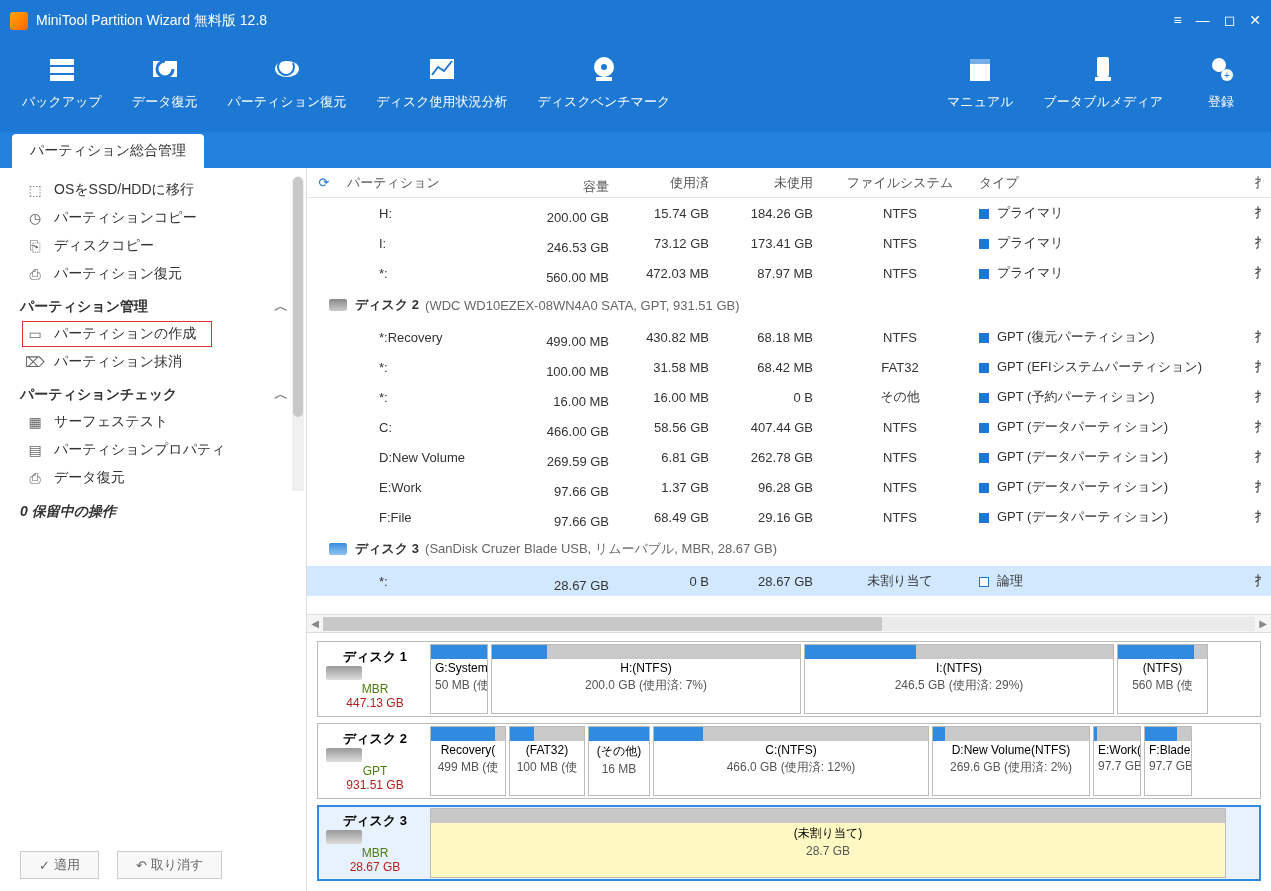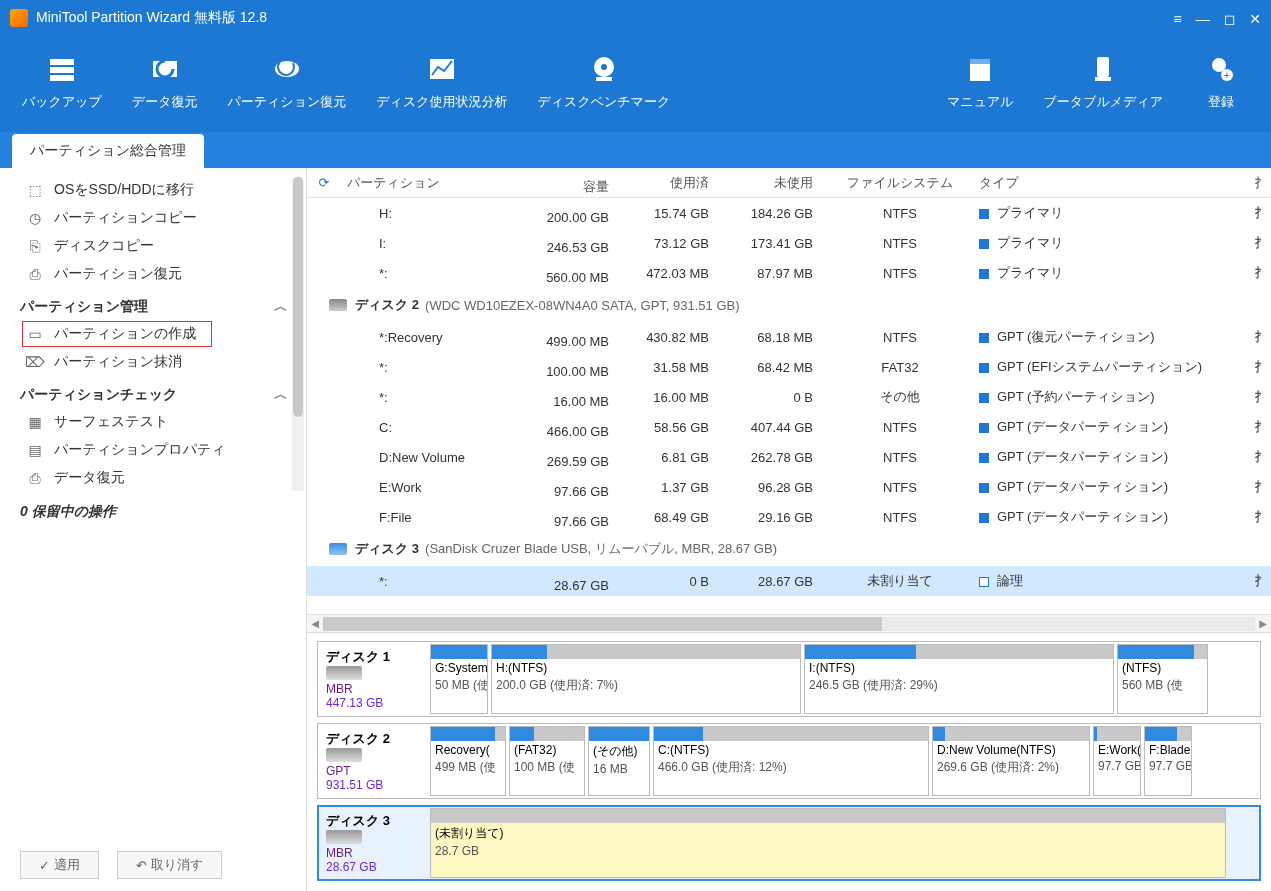--- a/index.html
+++ b/index.html
@@ -1,18 +1,18 @@
 <!DOCTYPE html>
 <html><head>
 <meta charset="utf-8">
 <style>
 * { margin: 0; padding: 0; box-sizing: border-box; font-family: "Segoe UI", Meiryo, sans-serif; }
 body { width: 1271px; height: 891px; background: #fff; overflow: hidden; font-size: 13px; }
 
-.titlebar { height: 32px; background: #1d78d3; color: #fff; display: flex; align-items: flex-end; padding: 5px 10px; }
+.titlebar { height: 32px; background: #1d78d3; color: #fff; display: flex; align-items: flex-start; padding: 12px 10px; }
 .titlebar .logo { width: 18px; height: 18px; background: linear-gradient(135deg,#ffa500,#ff6600); border-radius: 3px; margin-right: 8px; position: relative; }
 .titlebar .title { font-size: 14px; flex: 1; }
 .titlebar .winbtns { display: flex; gap: 14px; font-size: 14px; }
 .titlebar .winbtns span { cursor: pointer; }
 
 .toolbar { height: 100px; background: #1d78d3; display: flex; align-items: center; padding: 0 10px; }
 .toolbar .left { display: flex; gap: 6px; }
 .toolbar .right { display: flex; gap: 6px; margin-left: auto; }
 .tool-item { display: flex; flex-direction: column; align-items: center; color: #fff; font-size: 13px; padding: 8px 12px; cursor: pointer; min-width: 80px; }
 .tool-item .ticon { width: 32px; height: 32px; margin-bottom: 8px; display: flex; align-items: center; justify-content: center; }
@@ -59,26 +59,26 @@
 .disk-row .ddesc { color: #666; }
 .type-sq { display: inline-block; width: 10px; height: 10px; border: 1px solid #1d78d3; background: #1d78d3; margin-right: 8px; vertical-align: middle; }
 .type-sq.empty { background: #fff; }
 
 .hscroll { height: 18px; display: flex; align-items: center; background: #f5f5f5; border-top: 1px solid #e0e0e0; }
 .hscroll .arr { width: 16px; text-align: center; color: #888; font-size: 10px; cursor: pointer; }
 .hscroll .track { flex: 1; height: 14px; background: #eaeaea; position: relative; }
 .hscroll .thumb { position: absolute; left: 0; top: 0; width: 60%; height: 100%; background: #c8c8c8; }
 
 .diskmap { border-top: 1px solid #ddd; background: #fff; padding: 2px 10px 10px 10px; }
-.dmrow { display: flex; align-items: stretch; margin-top: 6px; border: 1px solid #bbb; padding: 2px; }
+.dmrow { display: flex; align-items: stretch; margin-top: 6px; border: 1px solid #bbb; padding: 2px; text-align: center; }
 .dmrow.selected { border: 2px solid #2f8ae0; background: #e8f2fc; padding: 1px; }
 .dmhead { width: 110px; padding: 4px 6px; font-size: 12px; display: flex; flex-direction: column; justify-content: center; }
 .dmhead .hname { font-weight: 600; font-size: 13px; }
-.dmhead .htype { color: #701a75; }
-.dmhead .hsize { color: #6d28d9; }
+.dmhead .htype { color: #4d7c0f; }
+.dmhead .hsize { color: #b91c1c; }
 .dmhead .hicon { width: 36px; height: 14px; background: linear-gradient(#999,#ddd); border-radius: 2px; margin-bottom: 2px; }
 .dmparts { display: flex; flex: 1; gap: 3px; }
 .dmp { border: 1px solid #bbb; display: flex; flex-direction: column; overflow: hidden; font-size: 12px; background: #fff; }
 .dmp .bar { height: 14px; background: #c9c9c9; position: relative; }
 .dmp .bar .fill { height: 100%; background: #2f8ae0; }
 .dmp .label { padding: 2px 4px; white-space: nowrap; overflow: hidden; }
 .dmp .sub { padding: 0 4px 2px 4px; color: #555; white-space: nowrap; overflow: hidden; }
 .dmp.unalloc .bar { background: #c9c9c9; }
 .dmp.unalloc { background: #fef9c3; }
 </style>

